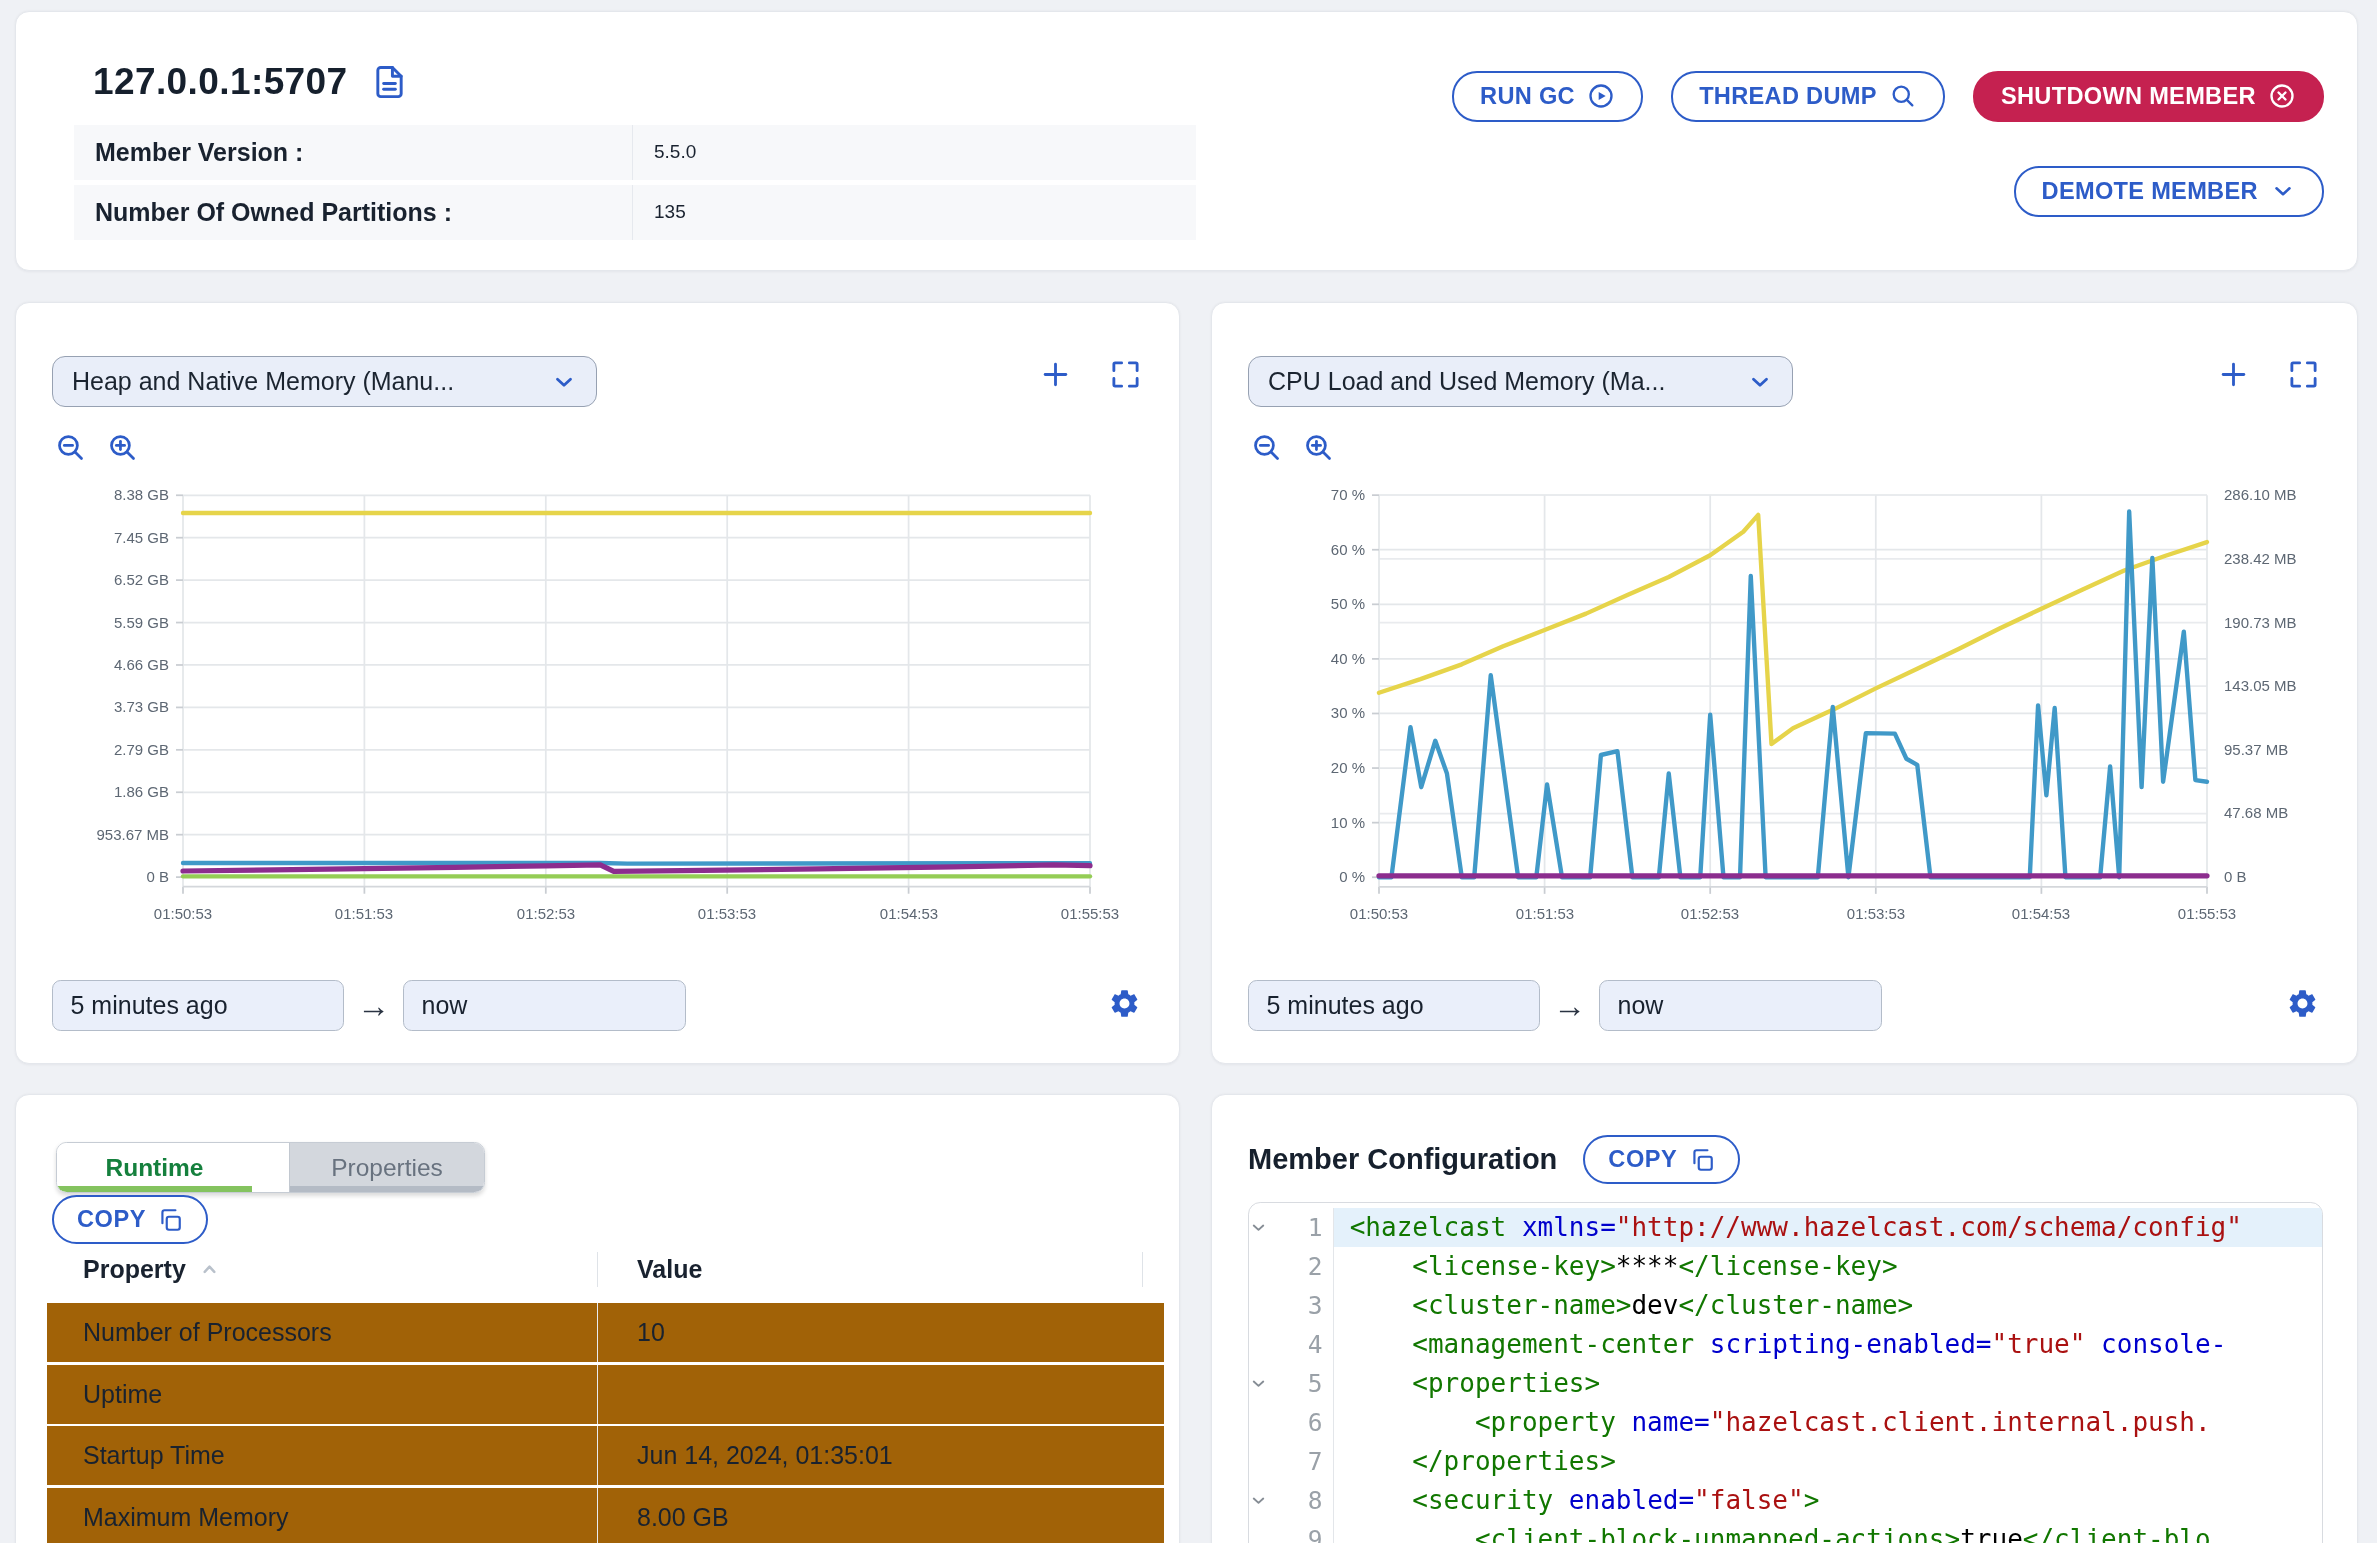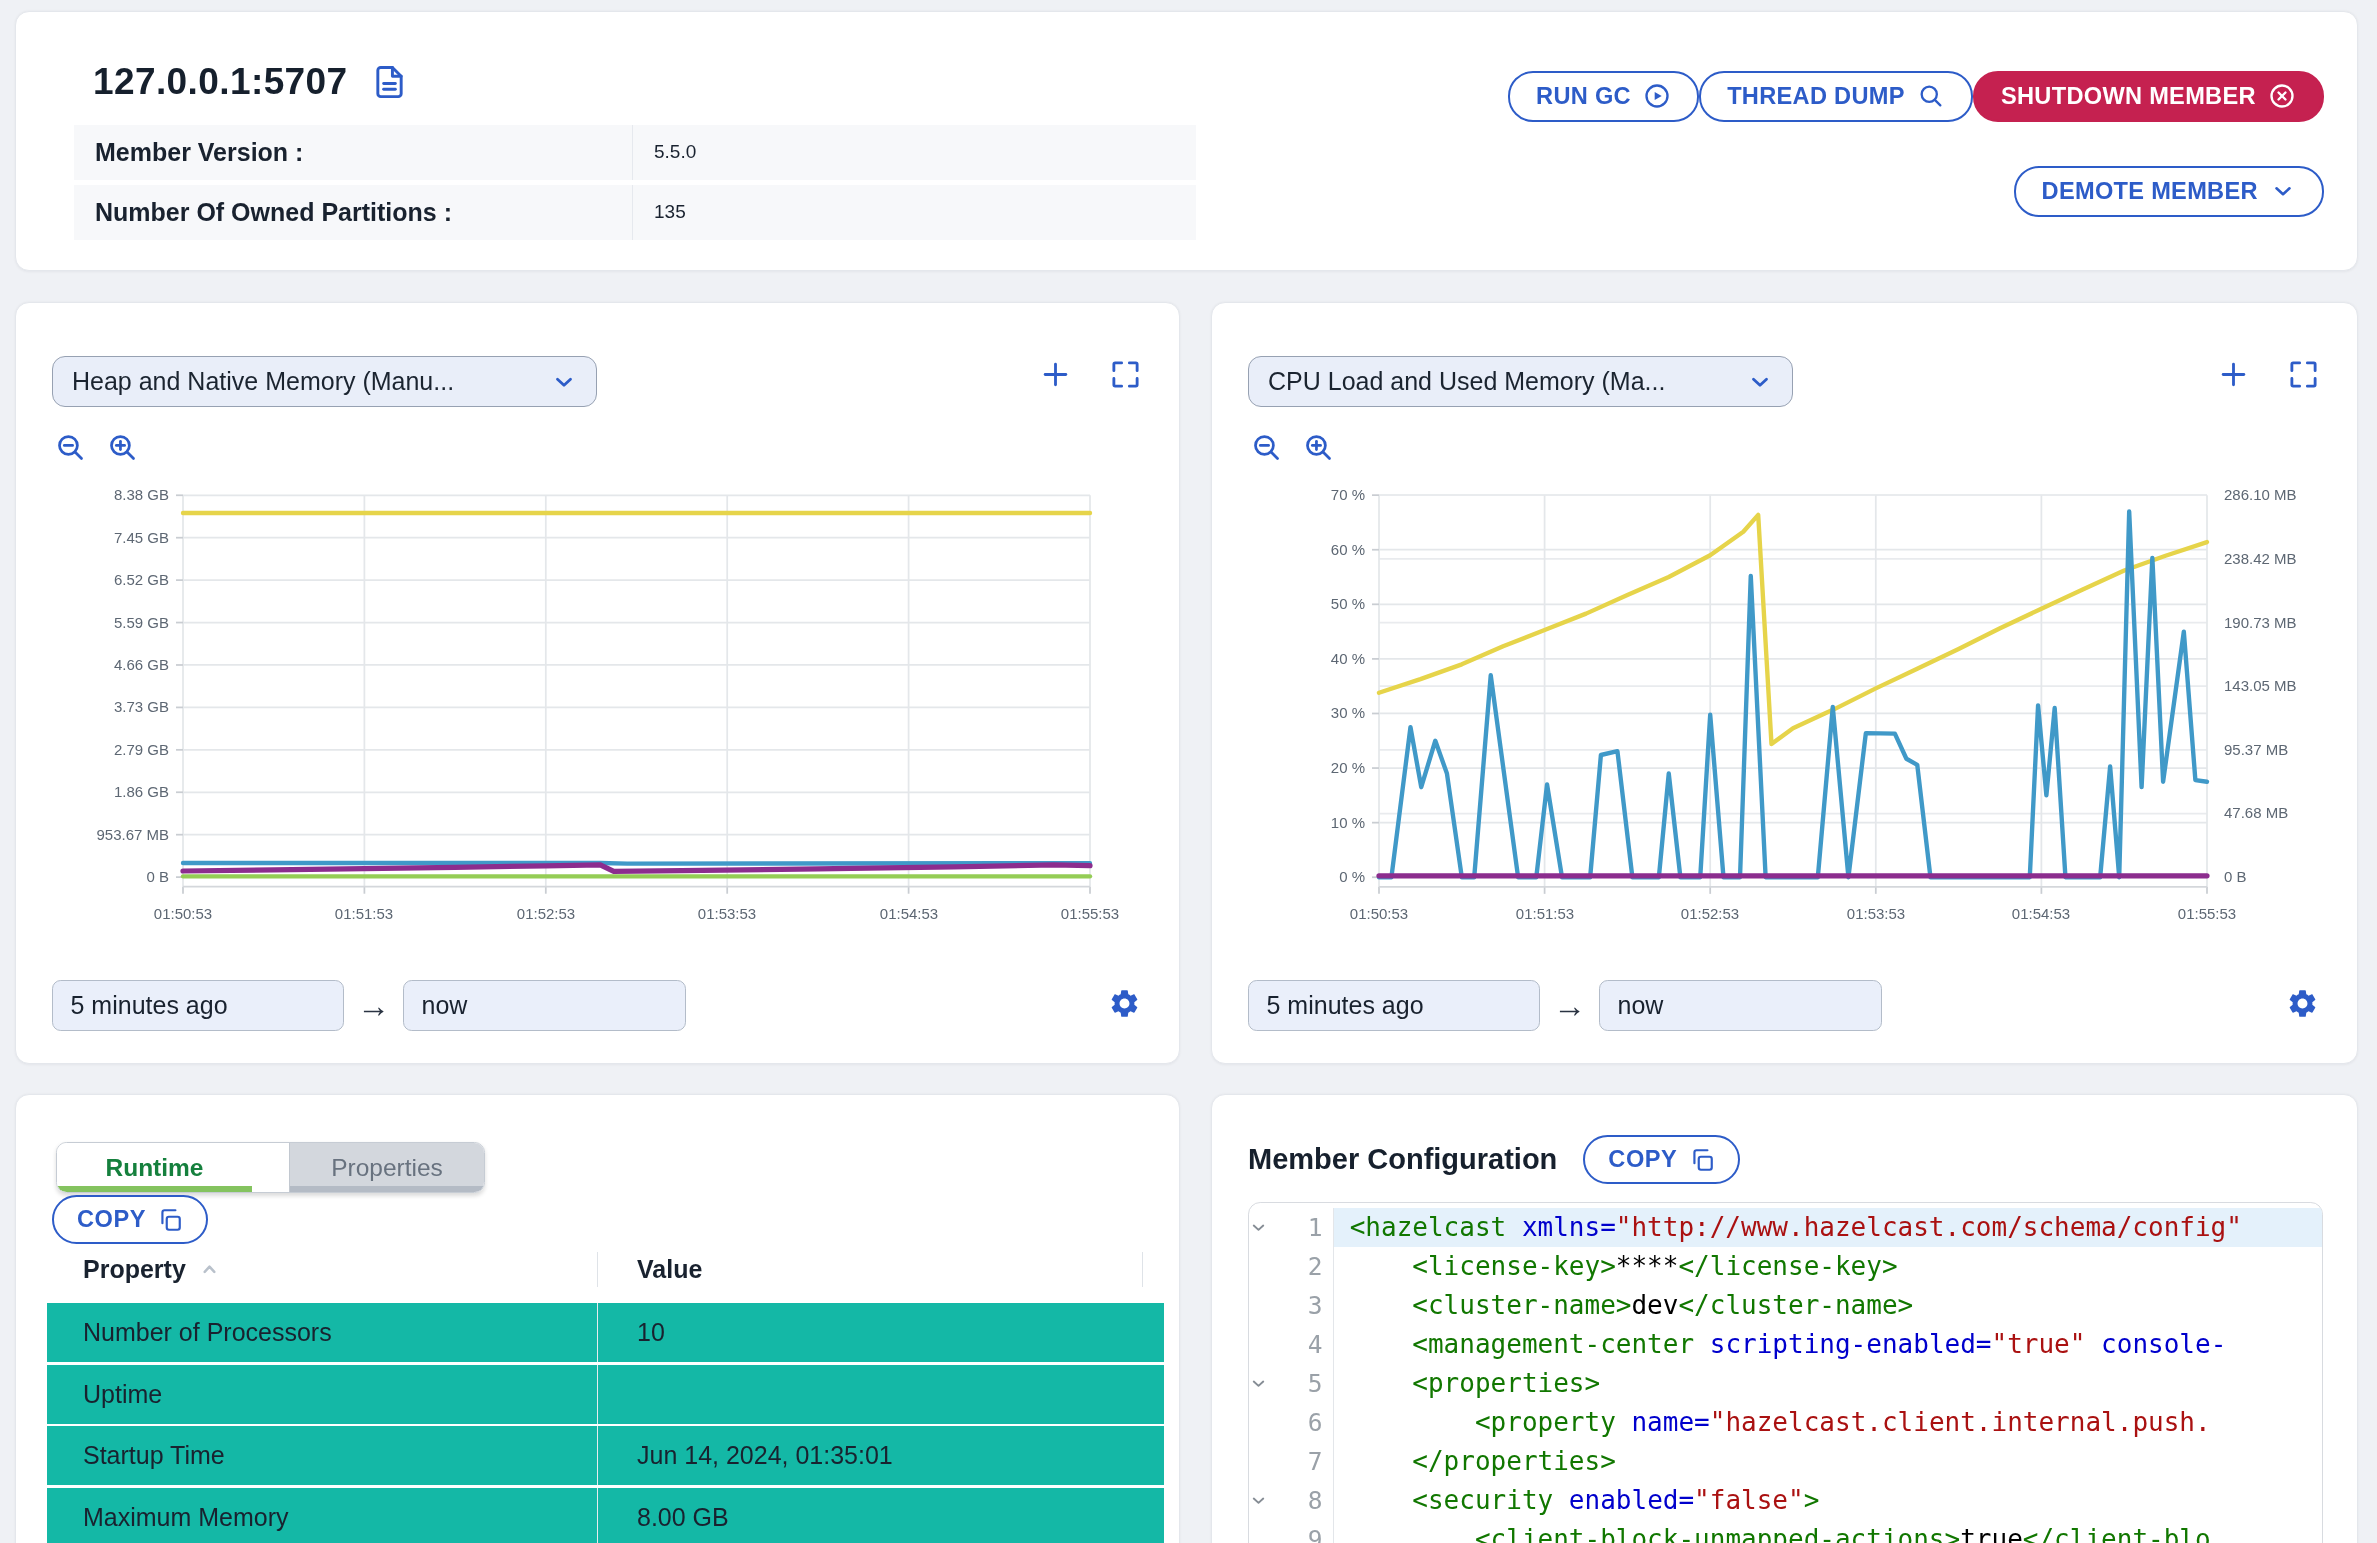--- a/index.html
+++ b/index.html
@@ -23,21 +23,21 @@
 
   
   .title-row { position:absolute; left:77px; top:49px; display:flex; align-items:center; gap:24.5px; }
   .page-title { font-size:37px; font-weight:700; color:#16202d; letter-spacing:0.4px; }
   .info-table { position:absolute; left:58px; top:108px; width:1122px; }
   .info-row { height:55px; margin-top:5.2px; background:#f7f8fa; display:flex; align-items:stretch; }
   .info-label { width:559px; display:flex; align-items:center; padding-left:21px;
                 font-weight:700; font-size:25px; border-right:1.7px solid #e6e9ee; }
   .info-value { display:flex; align-items:center; padding-left:21px; font-size:19px; }
 
-  .header-actions { position:absolute; right:33px; top:59px; display:flex; }
+  .header-actions { position:absolute; right:33px; top:59px; display:flex; gap:28px; }
   .btn {
     height:51px; border-radius:25px; border:2.2px solid #2d5cc8; background:#fff;
     color:#2d5cc8; font-size:23.6px; font-weight:700; letter-spacing:0.3px;
     display:inline-flex; align-items:center; gap:12.2px; padding:0 26px;
     font-family:"Liberation Sans", sans-serif; cursor:pointer; white-space:nowrap;
   }
   .btn.danger { background:#c52150; border-color:#c52150; color:#fff; }
   .demote-wrap { position:absolute; right:33px; top:154px; }
 
   
@@ -76,21 +76,21 @@
     display:inline-flex; align-items:center; gap:11.4px; padding:0 23px;
     font-family:"Liberation Sans", sans-serif; cursor:pointer;
   }
   #runtime-copy { position:absolute; left:36px; top:100px; }
 
   .prop-table { position:absolute; left:31px; top:154px; width:1117px; }
   .prop-head { display:flex; align-items:center; height:40px; margin-bottom:14px; font-size:25px; font-weight:700; }
   .prop-head .c1 { width:551px; display:flex; align-items:center; gap:12.2px; padding-left:36px;
                    border-right:1.7px solid #dfe3e8; height:35px; }
   .prop-head .c2 { width:545px; padding-left:39px; border-right:1.7px solid #dfe3e8; height:35px; display:flex; align-items:center; }
-  .prop-row { display:flex; align-items:stretch; height:59px; margin-bottom:2.6px; background:#14b8a6; font-size:25px; }
+  .prop-row { display:flex; align-items:stretch; height:59px; margin-bottom:2.6px; background:#a16207; font-size:25px; }
   .prop-row .c1 { width:551px; display:flex; align-items:center; padding-left:36px; border-right:1.7px solid #e8ebef; }
   .prop-row .c2 { flex:1; display:flex; align-items:center; padding-left:39px; }
 
   
   .config-head { position:absolute; left:36px; top:40px; display:flex; align-items:center; gap:26px; }
   .config-title { font-size:29px; font-weight:700; color:#16202d; }
   .editor {
     position:absolute; left:36px; top:107px; width:1075px; height:489px;
     border:0.9px solid #d8dbe0; border-radius:12.2px; background:#fff; overflow:hidden;
     font-family:"DejaVu Sans Mono", monospace; font-size:26px;

